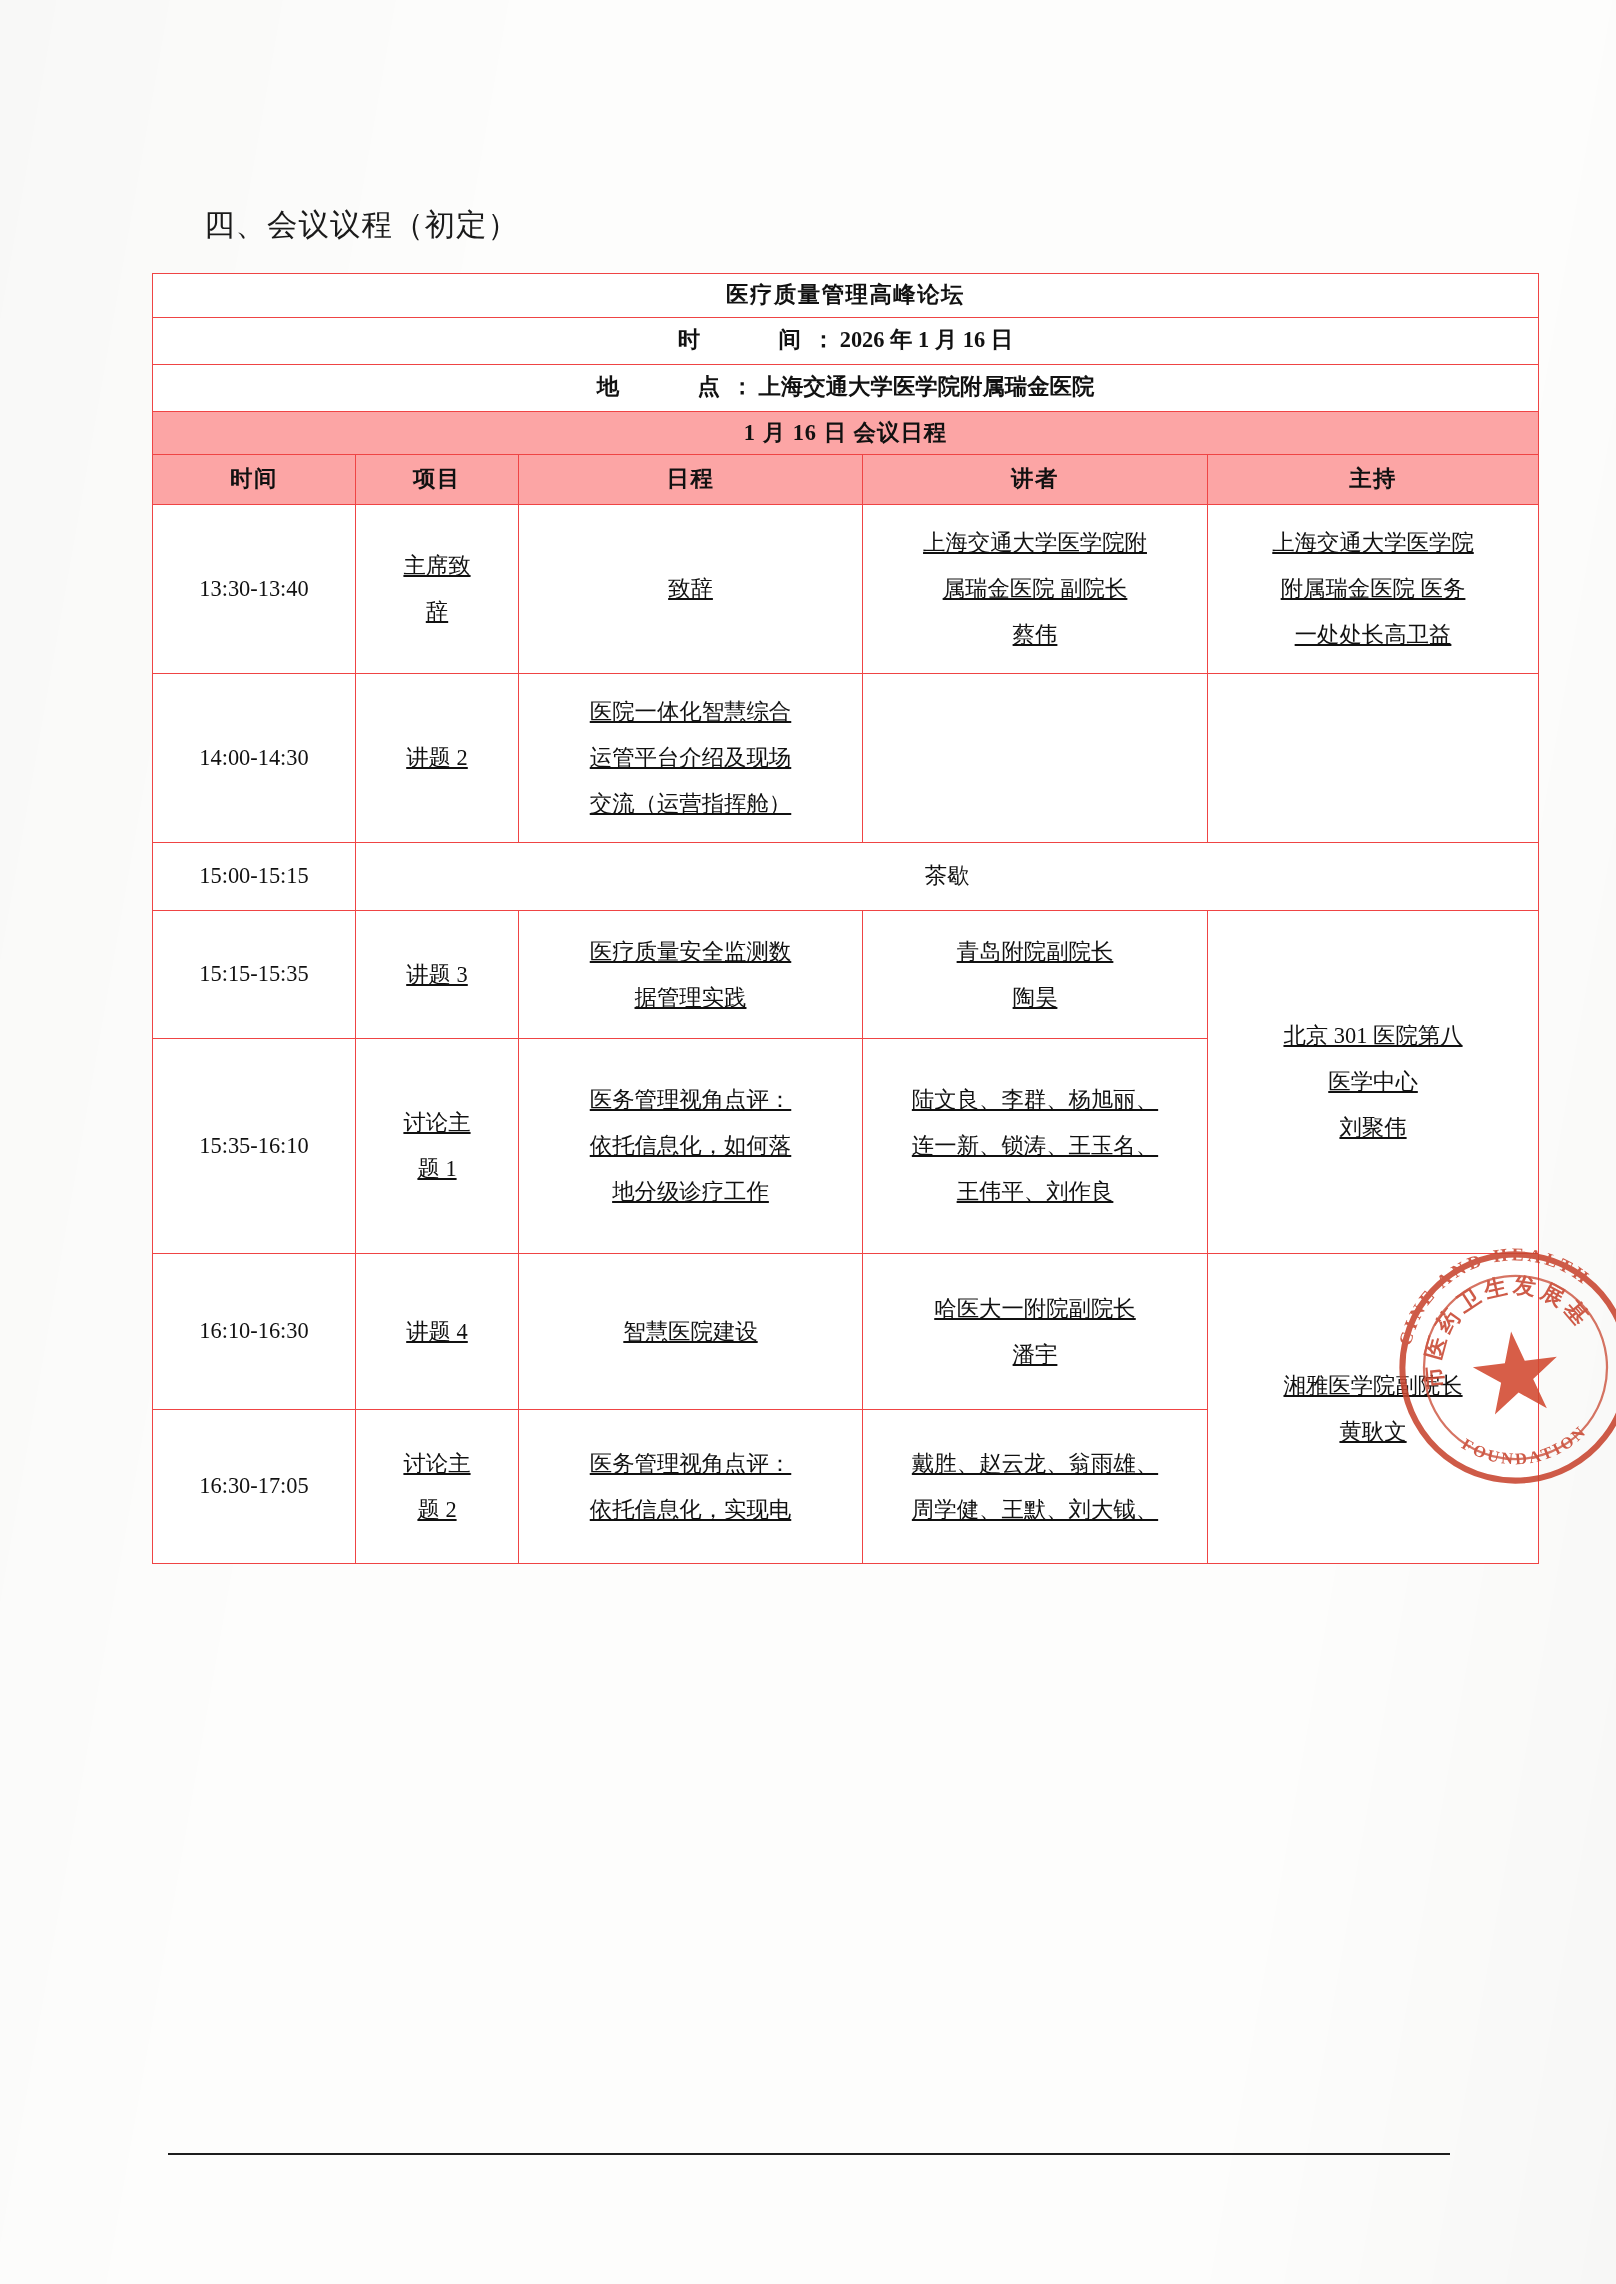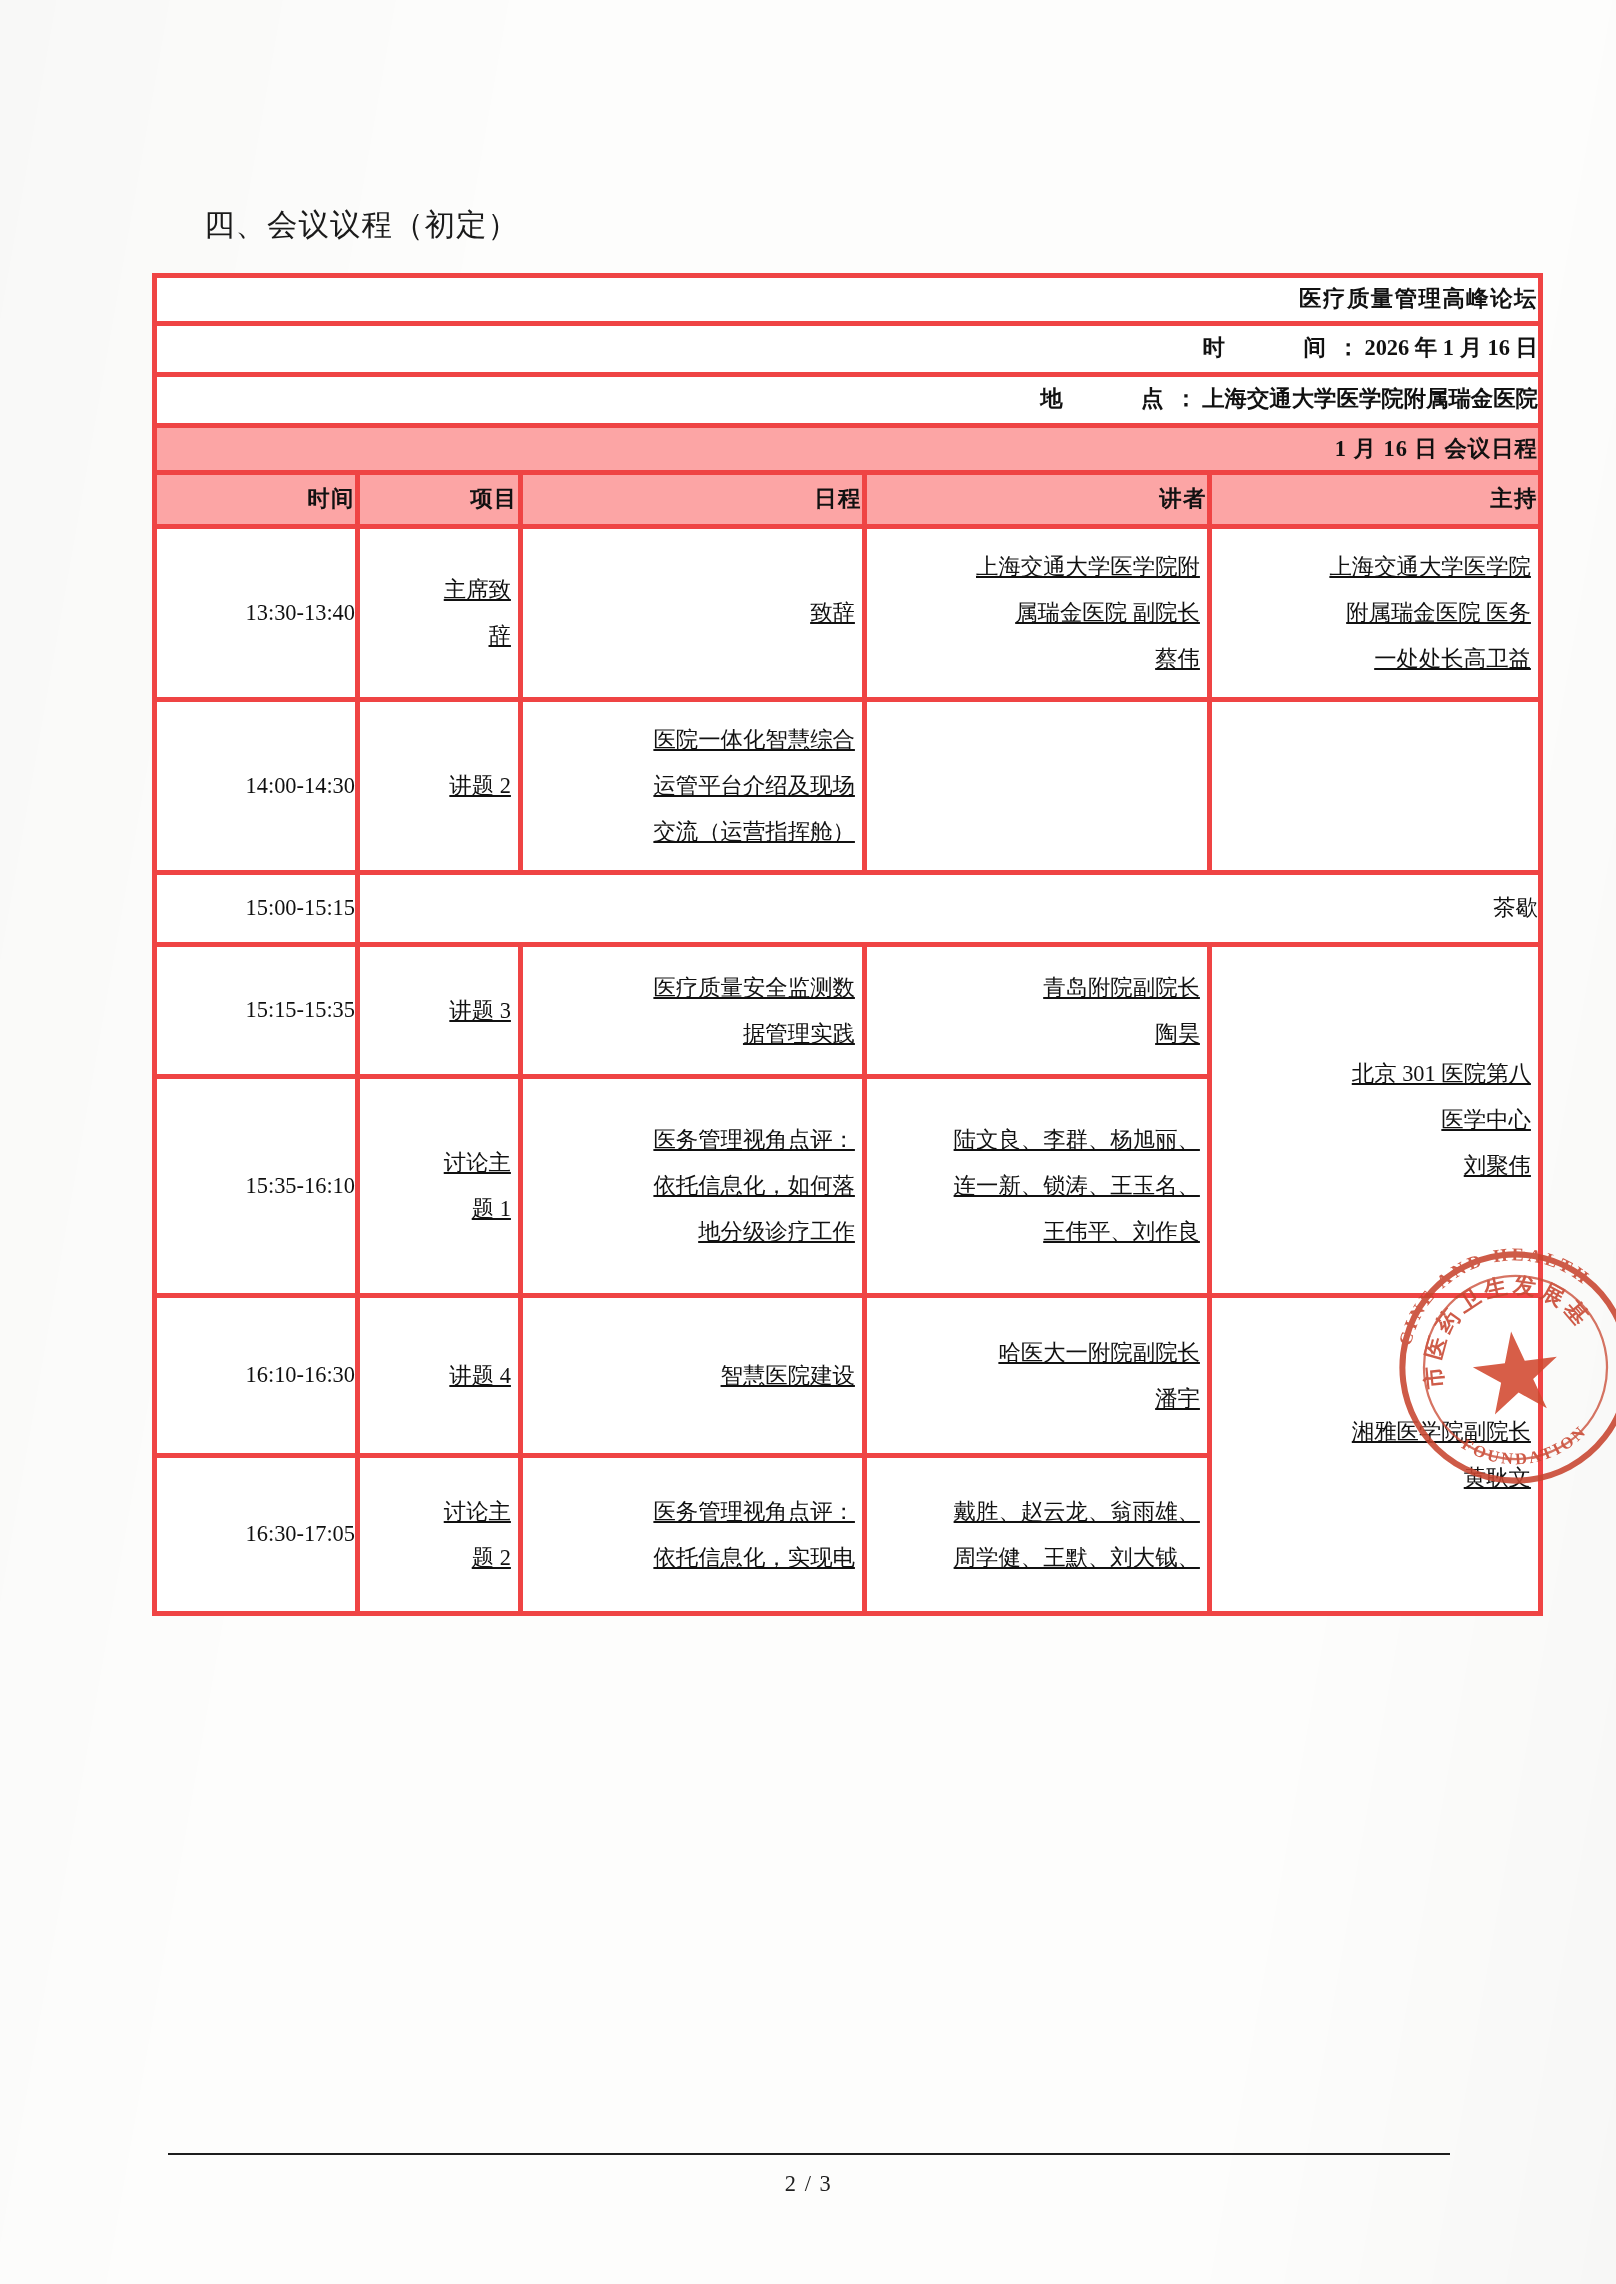--- a/index.html
+++ b/index.html
@@ -54,24 +54,24 @@
     width: 1385px;
   }
 
   table.agenda {
     width: 100%;
     border-collapse: collapse;
     table-layout: fixed;
     background: #ffffff;
   }
   table.agenda td {
-    border: 5px solid #ef4444;
+    border: 1px solid #ef4444;
     padding: 0;
     vertical-align: middle;
-    text-align: right;
+    text-align: center;
     font-size: 22.4px;
     line-height: 1.9;
     color: #111111;
     font-family: "Liberation Serif", "DejaVu Serif", serif;
   }
 
   
   col.c-time     { width: 203px; }
   col.c-item     { width: 163px; }
   col.c-topic    { width: 344px; }
@@ -392,15 +392,14 @@
       </text>
       <text font-family="'Liberation Serif', serif" font-size="26" font-weight="bold" fill="#c8452f" letter-spacing="5" text-anchor="middle">
         <textPath href="#sealInnerArc" startOffset="50%">上海市医药卫生发展基金会</textPath>
       </text>
 
       <polygon fill="#d2482f" points="150,108 161.6,143.6 199,143.6 168.7,165.6 180.3,201.2 150,179.2 119.7,201.2 131.3,165.6 101,143.6 138.4,143.6"></polygon>
     </svg>
   </div>
 
   <div class="footer-rule"></div>
-  <div class="footer-page">2 / 3</div>
 </div>
 
 
 </body></html>

